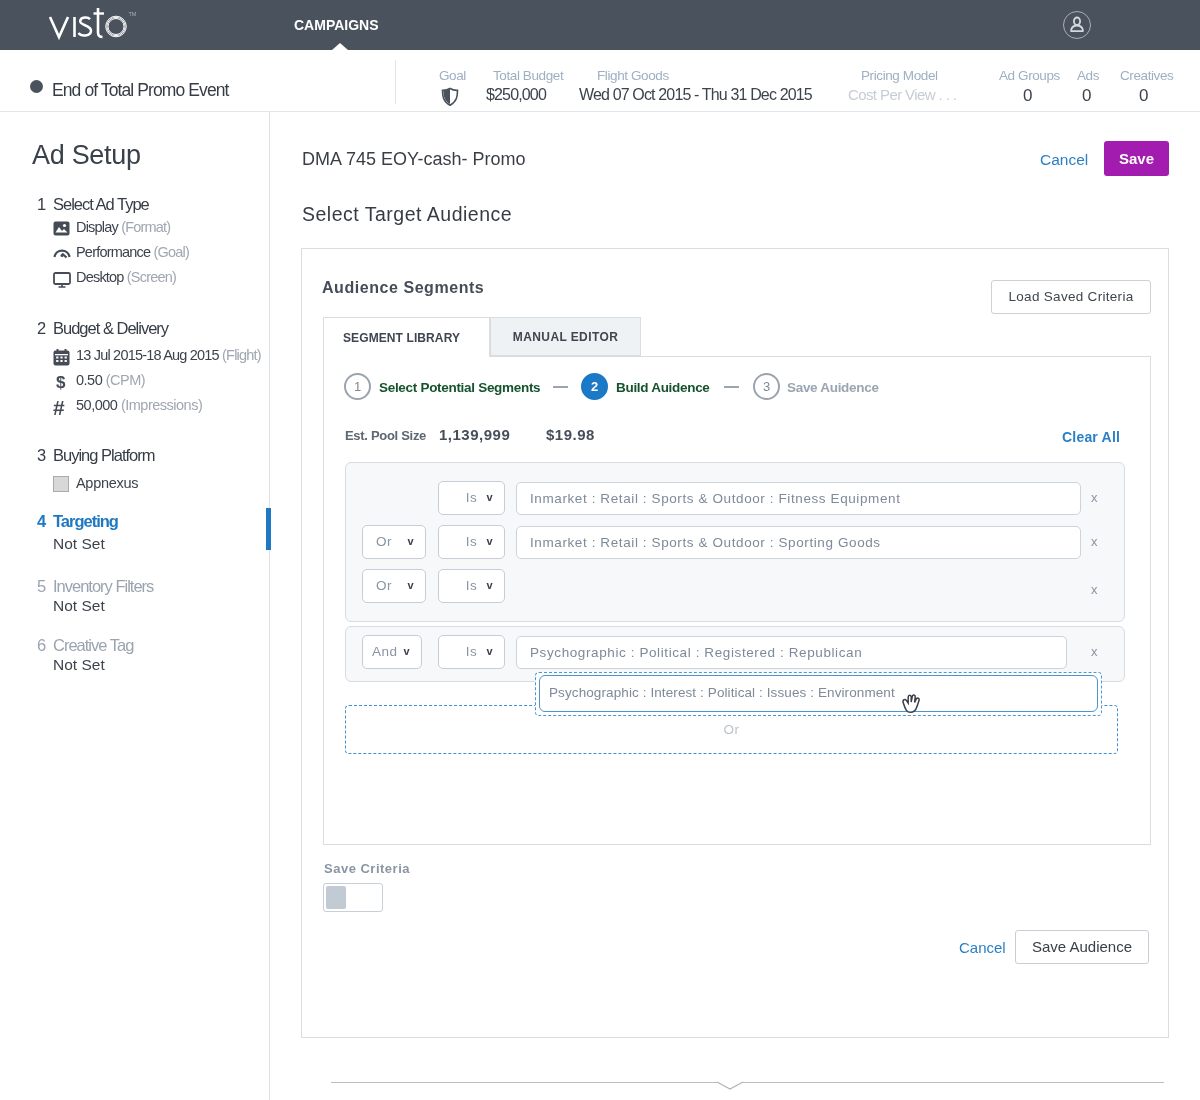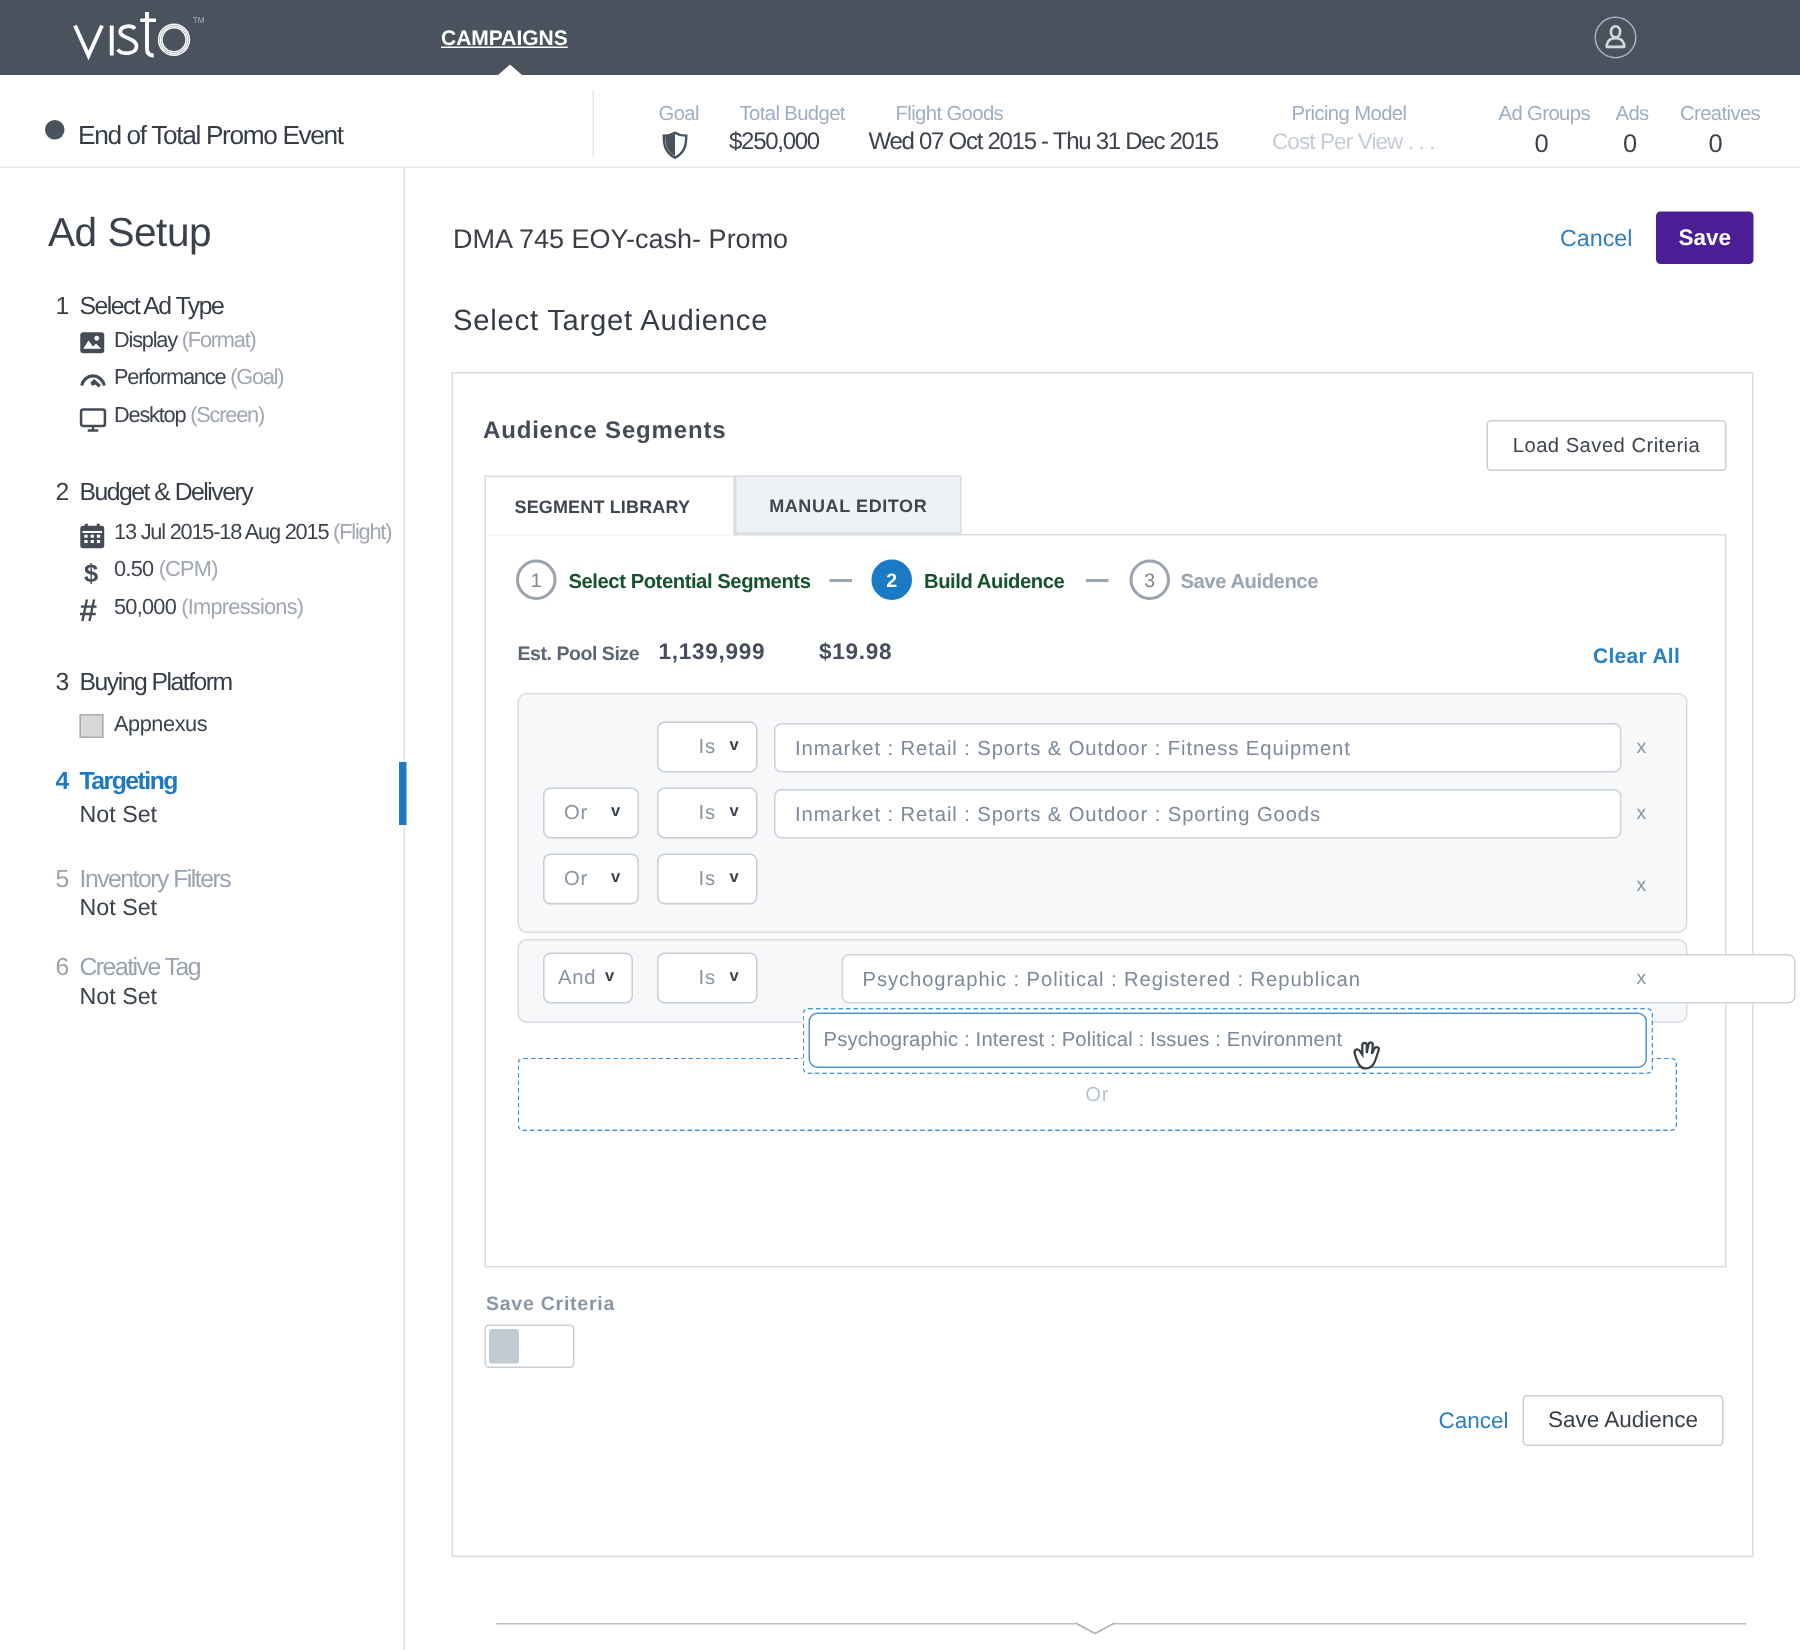--- a/index.html
+++ b/index.html
@@ -2,21 +2,21 @@
 <html><head>
 <meta charset="utf-8">
 <style>
   * { margin:0; padding:0; box-sizing:border-box; }
   html,body { width:1200px; height:1100px; background:#fff; font-family:"Liberation Sans",sans-serif; }
   body { position:relative; overflow:hidden; }
   .abs { position:absolute; }
 
   
   #header { position:absolute; left:0; top:0; width:1200px; height:50px; background:#4a525e; }
-  #campaigns { position:absolute; left:294px; top:17px; color:#fff; font-size:14px; font-weight:bold; letter-spacing:0px;text-decoration:underline; }
+  #campaigns { position:absolute; left:294px; top:17px; color:#fff; font-size:14px; font-weight:bold; letter-spacing:0px; }
   #navtri { position:absolute; left:332px; top:43px; width:0; height:0; border-left:8px solid transparent; border-right:8px solid transparent; border-bottom:7px solid #fff; }
   #usercircle { position:absolute; left:1063px; top:11px; width:28px; height:28px; border:1px solid #aab0ba; border-radius:50%; }
 
   
   #subbar { position:absolute; left:0; top:50px; width:1200px; height:62px; background:#fff; border-bottom:1px solid #e3e7ec; }
   #dot { position:absolute; left:30px; top:80px; width:13px; height:13px; border-radius:50%; background:#4a525e; }
   #campname { position:absolute; left:52px; top:80px; font-size:17.5px; letter-spacing:-0.9px; color:#363c45; }
   #subdiv { position:absolute; left:395px; top:60px; width:1px; height:44px; background:#e3e7ec; }
   .slabel { position:absolute; top:68px; font-size:13.5px; letter-spacing:-0.4px; color:#9fafc2; }
   .sval { position:absolute; top:86px; font-size:16px; letter-spacing:-0.85px; color:#3c434d; }
@@ -30,21 +30,21 @@
   .sgray { color:#9aa4b0 !important; }
   .sblue { color:#1e78c2 !important; font-weight:bold; }
   .srow { position:absolute; left:76px; font-size:14.5px; letter-spacing:-0.8px; color:#3c434d; white-space:nowrap; }
   .srow .g { color:#a0a7b1; }
   .sicon { position:absolute; left:53px; }
   #bluebar { position:absolute; left:266px; top:508px; width:5px; height:42px; background:#1e78c2; }
 
   
   #mtitle { position:absolute; left:302px; top:149px; font-size:18px; color:#3a3f45; }
   #mcancel { position:absolute; left:1040px; top:151px; font-size:15.5px; color:#2b7fc4; }
-  #msave { position:absolute; left:1104px; top:141px; width:65px; height:35px; background:#4c1d95; border-radius:3px; color:#fff; font-size:15px; font-weight:bold; text-align:center; line-height:35px; }
+  #msave { position:absolute; left:1104px; top:141px; width:65px; height:35px; background:#a21caf; border-radius:3px; color:#fff; font-size:15px; font-weight:bold; text-align:center; line-height:35px; }
   #mtarget { position:absolute; left:302px; top:203px; font-size:19.5px; letter-spacing:0.5px; color:#363c45; }
 
   #panel { position:absolute; left:301px; top:248px; width:868px; height:790px; border:1px solid #d9dde2; background:#fff; }
   #audseg { position:absolute; left:322px; top:279px; font-size:16px; font-weight:bold; color:#454c58; letter-spacing:0.55px; }
   #loadbtn { position:absolute; left:991px; top:280px; width:160px; height:34px; border:1px solid #ccd1d7; border-radius:3px; background:#fff; font-size:13.5px; color:#3f4650; text-align:center; line-height:32px; letter-spacing:0.3px; }
 
   #tab1 { position:absolute; left:323px; top:317px; width:167px; height:40px; background:#fff; border:1px solid #d9dde2; border-bottom:none; z-index:2; font-size:12px; font-weight:bold; color:#3f4650; letter-spacing:0.1px; text-align:left; padding-left:19px; line-height:40px; }
   #tab2 { position:absolute; left:490px; top:317px; width:151px; height:39px; background:#eff2f5; border:1px solid #d9dde2; z-index:1; font-size:12px; font-weight:bold; color:#3f4650; letter-spacing:0.4px; text-align:center; line-height:39px; }
   #tabpanel { position:absolute; left:323px; top:356px; width:828px; height:489px; border:1px solid #d9dde2; background:#fff; }
 
@@ -256,21 +256,21 @@
 <div id="group2"></div>
 
 <div class="selbox" style="left:362px; top:635px; width:60px;">
     <span class="t" style="padding-left:9px;">And</span>
     <span class="v">v</span>
   </div>
 <div class="selbox" style="left:438px; top:635px; width:67px;">
     <span class="t" style="text-align:center;">Is</span>
     <span class="v">v</span>
   </div>
-<div class="inputbox" style="left:516px; top:636px; width:636px;margin-left:45px;">Psychographic : Political : Registered : Republican</div>
+<div class="inputbox" style="left:516px; top:636px; width:551px;">Psychographic : Political : Registered : Republican</div>
 <div class="xbtn" style="left:1091px; top:644px;">x</div>
 
 <div id="dropzone"></div>
 <div id="droptext">Or</div>
 <div id="dragouter"></div>
 <div id="draginner">Psychographic : Interest : Political : Issues : Environment</div>
 <svg class="abs" style="left:896px; top:690px; z-index:5;" width="30" height="28" viewBox="0 0 30 28">
   <path d="M7.5 13.5 C 6 10 8.5 8.5 10.5 10.5 L12.2 13 L12.2 7 C 12.2 4.6 15.2 4.6 15.2 7 L15.2 12 L16.3 6.3 C 16.8 4.2 19.5 4.8 19.2 6.9 L18.6 12.5 L20.3 9 C 21.2 7.2 23.8 8.2 23.1 10.3 L21 16.5 C 19.8 20.5 18 22.3 14.3 22.3 C 11 22.3 9.5 20 7.5 13.5 Z" fill="#fff" stroke="#3a3f45" stroke-width="1.5"></path>
 </svg>
 

